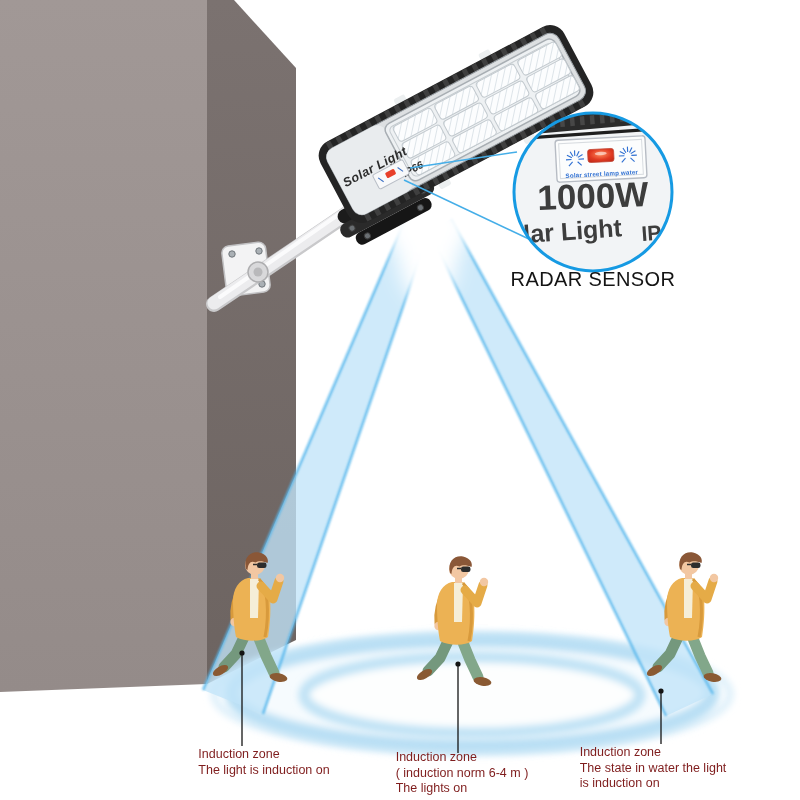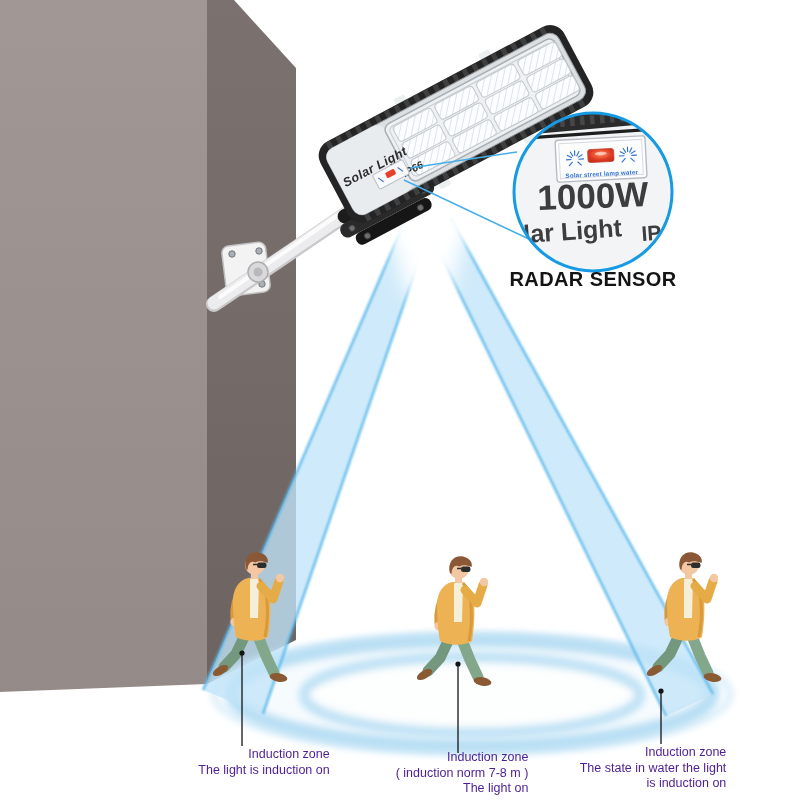--- a/index.html
+++ b/index.html
@@ -1,22 +1,22 @@
 <!DOCTYPE html>
 <html><head>
 <meta charset="utf-8">
 <style>
   html,body{margin:0;padding:0;background:#ffffff;}
   .stage{position:relative;width:800px;height:800px;background:#ffffff;overflow:hidden;
          font-family:"Liberation Sans",sans-serif;}
   .stage svg{position:absolute;left:0;top:0;}
-  .overlay-label{position:absolute;transform:translateX(-50%);text-align:right;
-         font:12.5px/1.25 "Liberation Sans",sans-serif;color:#4c1d95;white-space:nowrap;}
+  .overlay-label{position:absolute;transform:translateX(-50%);text-align:left;
+         font:12.5px/1.25 "Liberation Sans",sans-serif;color:#7f1d1d;white-space:nowrap;}
   .radar-label{position:absolute;transform:translateX(-50%);
-         font-family:"Liberation Sans",sans-serif;font-size:20px;font-weight:bold;
+         font-family:"Liberation Sans",sans-serif;font-size:20px;font-weight:normal;
          letter-spacing:.4px;color:#141414;white-space:nowrap;}
   text{font-family:"Liberation Sans",sans-serif;}
 </style>
 </head>
 <body>
 
 <div class="stage">
 <svg width="800" height="800" viewBox="0 0 800 800">
   <defs>
     <linearGradient id="wallFrontG" x1="0" y1="0" x2="0" y2="1">
@@ -204,22 +204,22 @@
 
 <div class="radar-label" style="left:593px;top:268px;">RADAR SENSOR</div>
 
 <div class="overlay-label" style="left:264px;top:747px;">
   <div>Induction zone</div>
   <div>The light is induction on</div>
 </div>
 
 <div class="overlay-label" style="left:462px;top:750px;">
   <div>Induction zone</div>
-  <div>( induction norm 7-8 m )</div>
-  <div>The light on</div>
+  <div>( induction norm 6-4 m )</div>
+  <div>The lights on</div>
 </div>
 
 <div class="overlay-label" style="left:653px;top:745px;">
   <div>Induction zone</div>
   <div>The state in water the light</div>
   <div>is induction on</div>
 </div>
 </div>
 
 </body></html>

